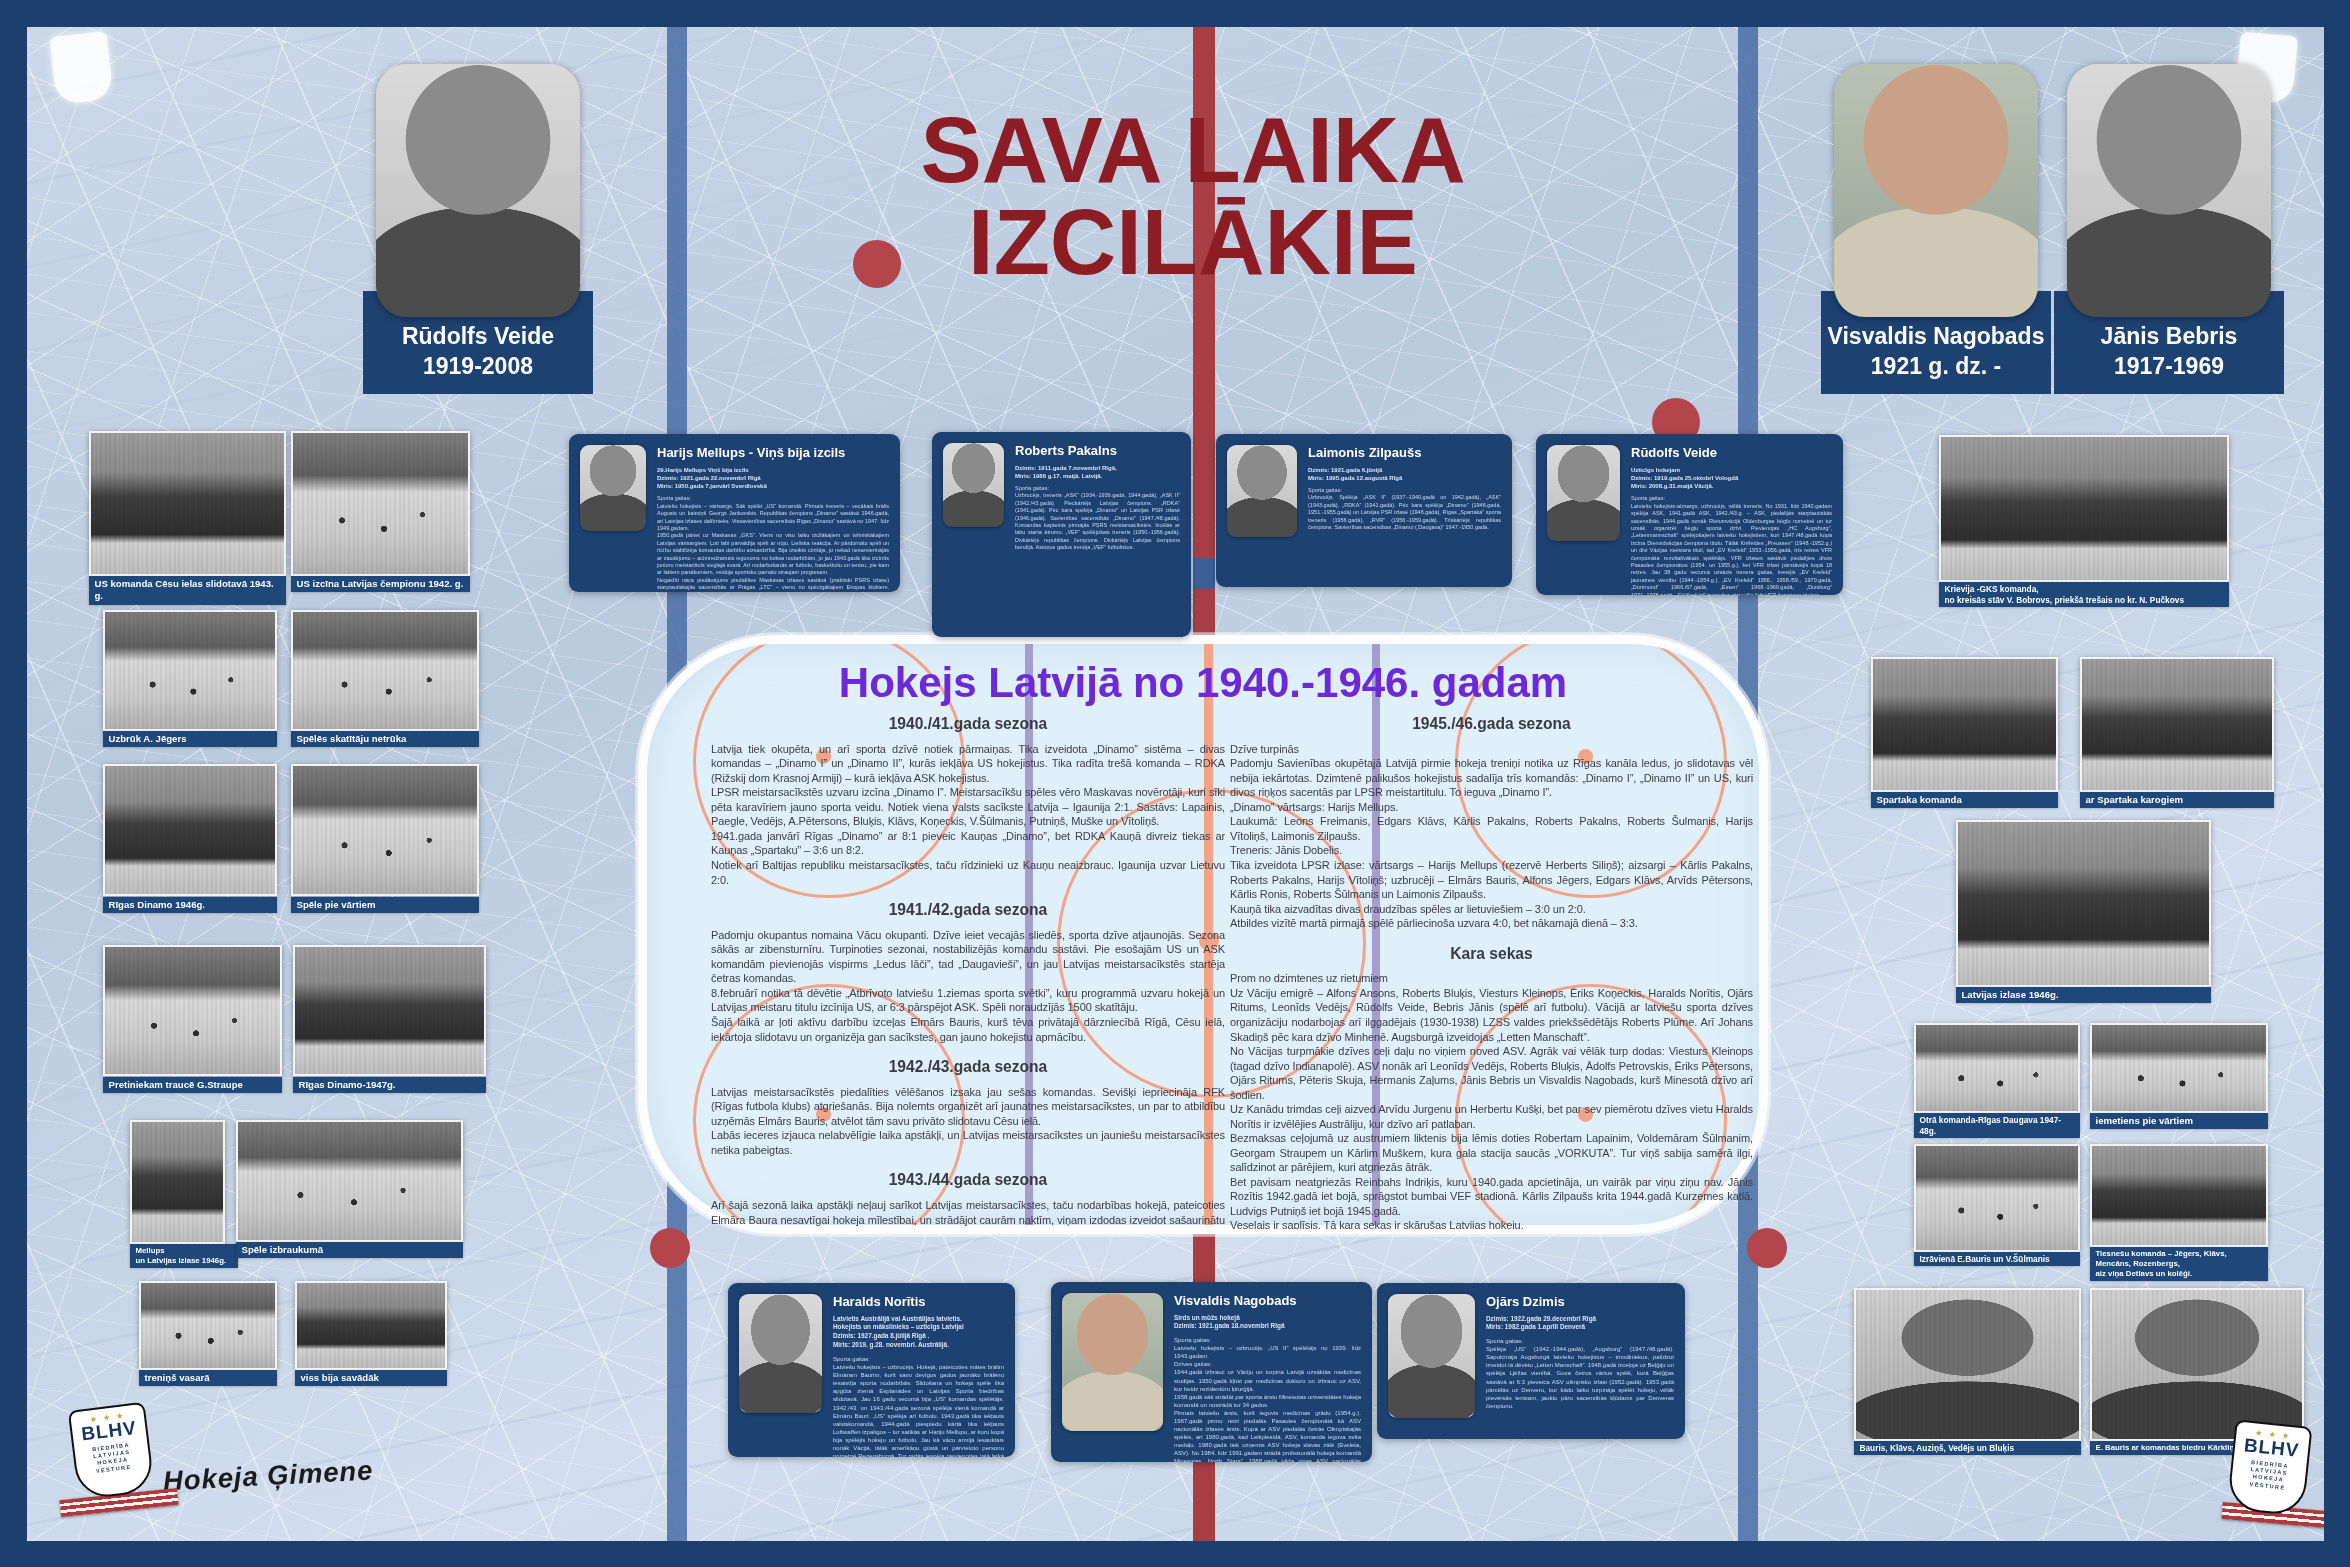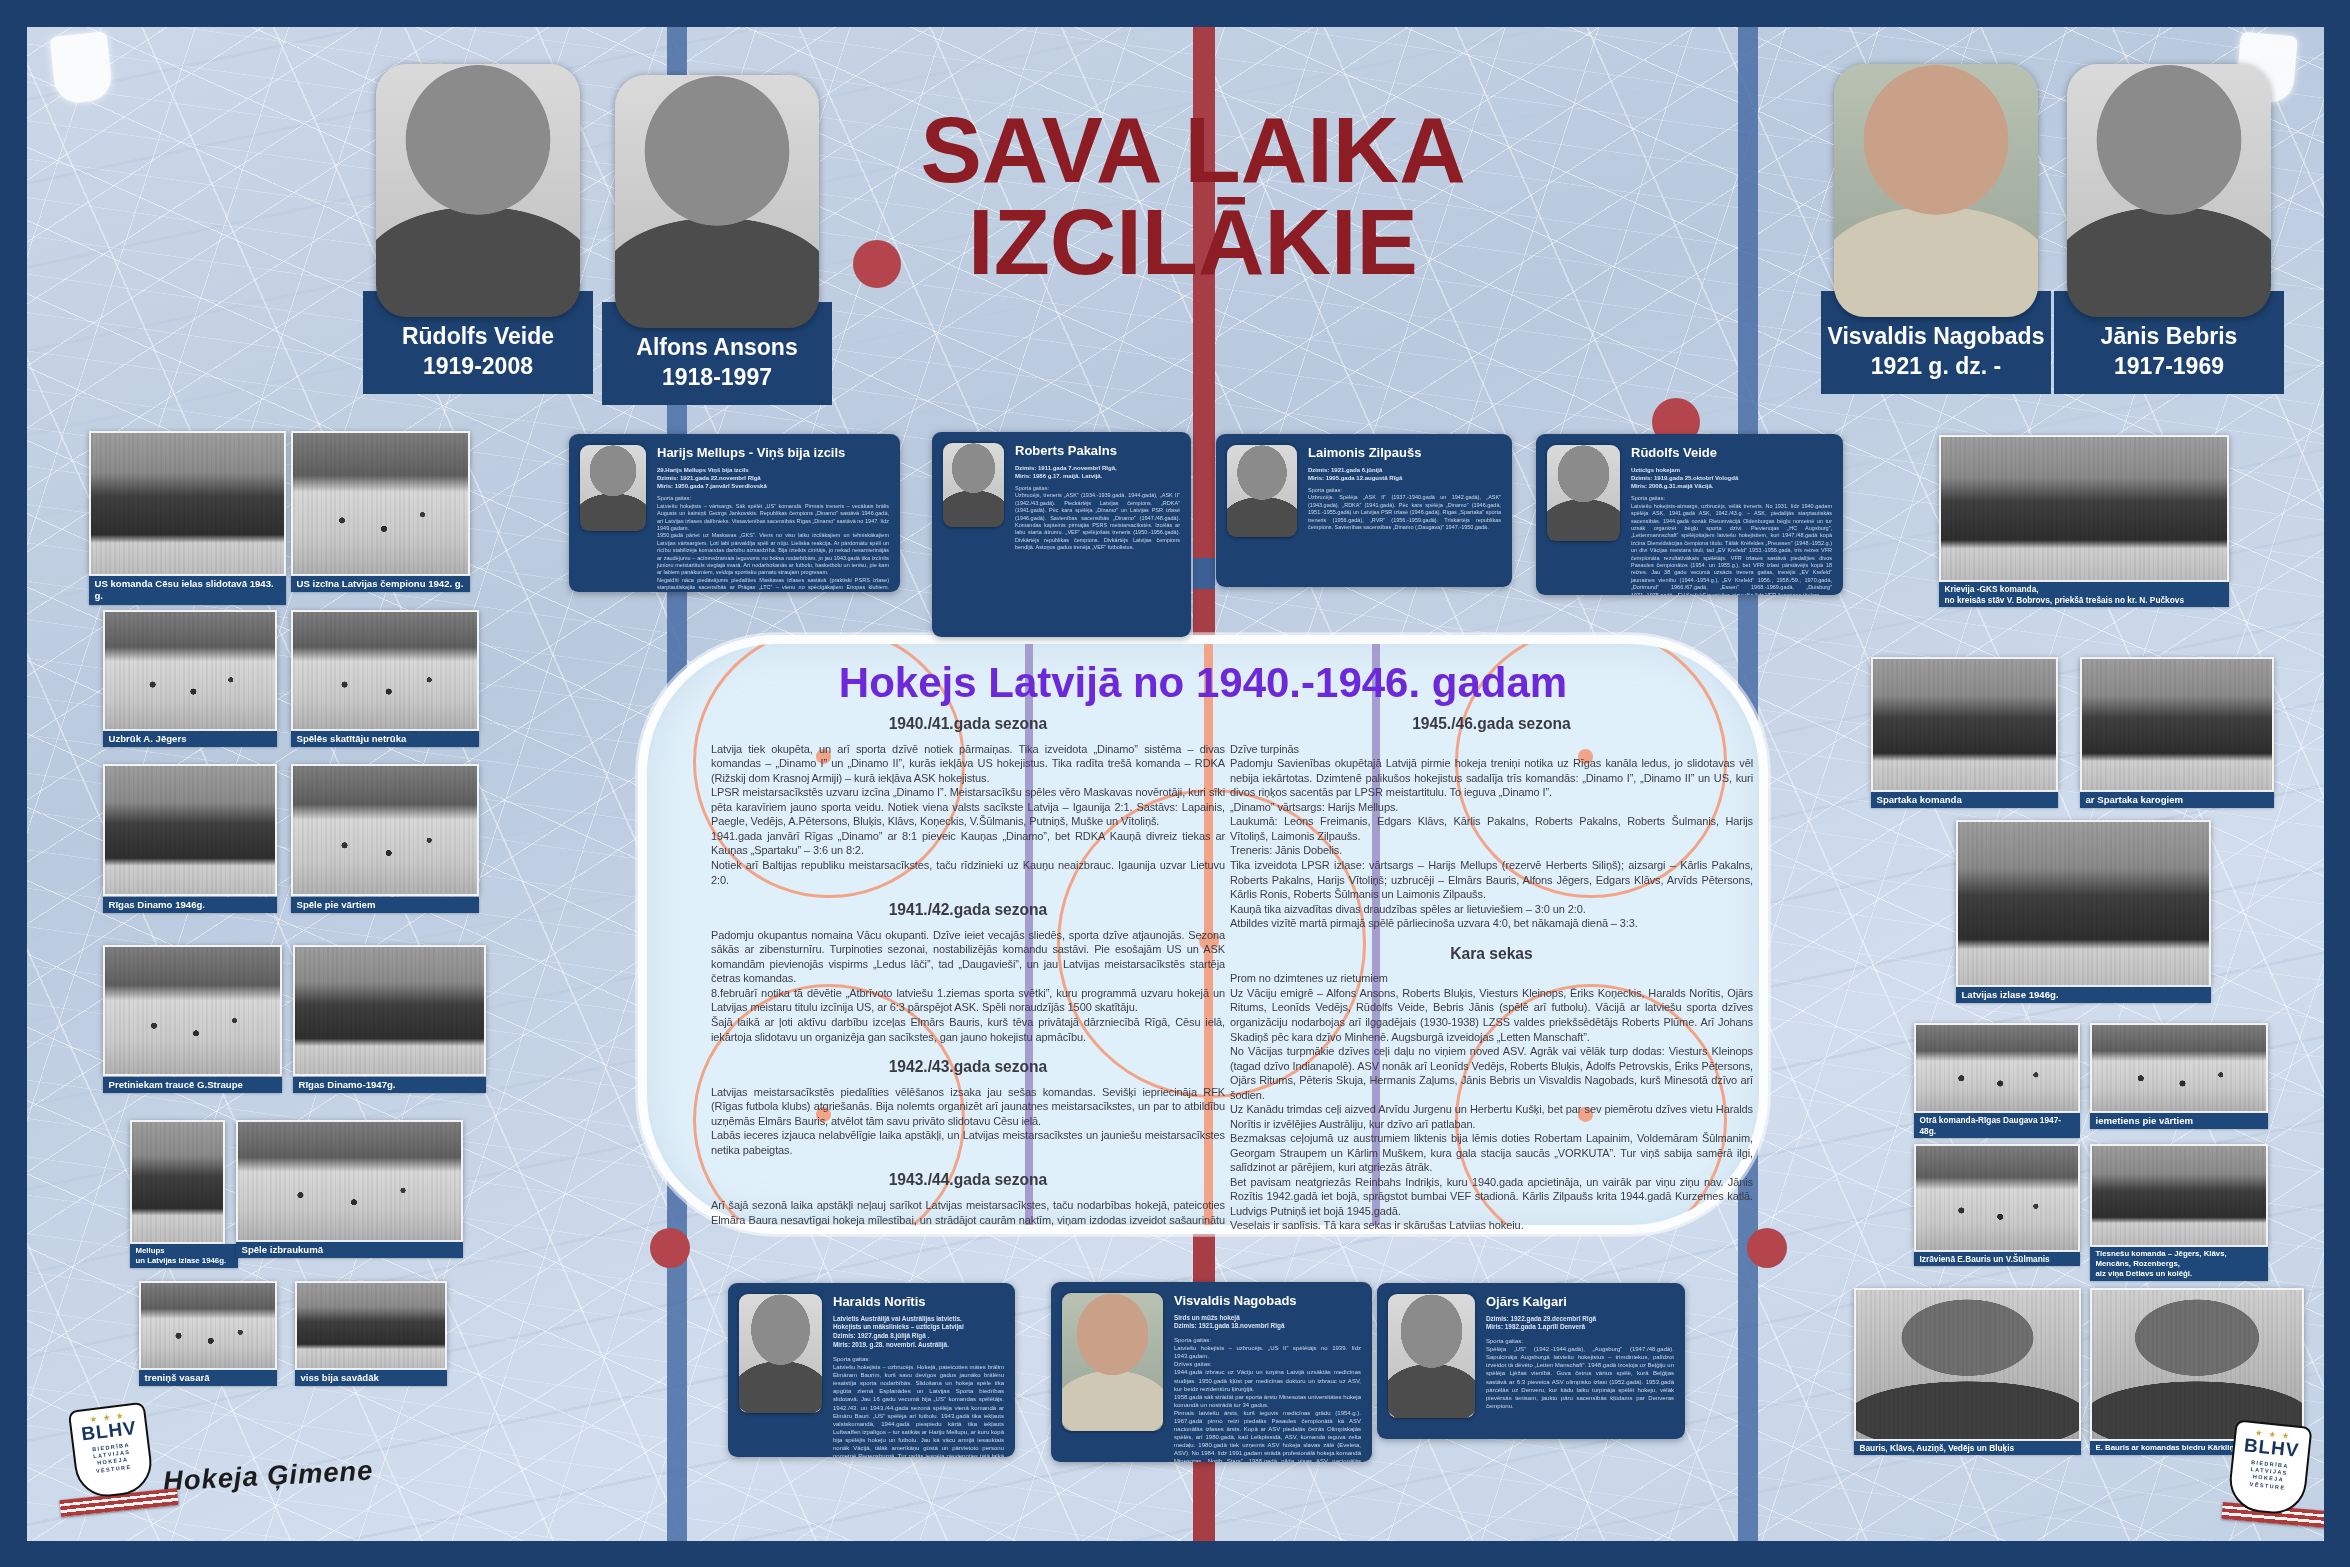--- a/index.html
+++ b/index.html
@@ -118,27 +118,20 @@
     <div>IZCILĀKIE</div>
   </div>
 
   <div class="pcard z3" style="left:336px;top:37px;">
     <div class="pimg bust"></div>
     <div class="plabel">
       <div>Rūdolfs Veide</div>
       <div>1919-2008</div>
     </div>
   </div>
-  <div class="pcard z3" style="left:575px;top:48px;">
-    <div class="pimg bust"></div>
-    <div class="plabel">
-      <div>Alfons Ansons</div>
-      <div>1918-1997</div>
-    </div>
-  </div>
   <div class="pcard z3" style="left:1794px;top:37px;">
     <div class="pimg bust bust--color"></div>
     <div class="plabel">
       <div>Visvaldis Nagobads</div>
       <div>1921 g. dz. -</div>
     </div>
   </div>
   <div class="pcard z3" style="left:2027px;top:37px;">
     <div class="pimg bust"></div>
     <div class="plabel">
@@ -283,21 +276,21 @@
 Kopš 1998.gada ir IIHF Medicīnas komitejas biedrs, dopinga kontroles komisijas uzraugs.
 2011.gada 18.novembrī Latvijā piešķirts Trīs Zvaigžņu ordenis par nopelniem sporta medicīnā, bet 19.novembrī saņem Latvijas Olimpiskās komitejas Goda zīmi par nopelniem olimpiskajā kustībā.
 2003.gada maijā IIHF slavas zālē Šveicē saņem Paul Loicq balvu, ko piešķir par īpašiem sasniegumiem hokeja atbalstīšanā un attīstībā pasaulē.
 Turpmākos gadus dr.Nagobads aktīvi darbojas IIHF rīkotajās sacensībās un citos pasākumos.
 2010.gada 9.septembrī svinīgā ceremonijā viņš tiek uzņemts Minesotas Universitātes „M kluba” slavas zālē. 2010.gada oktobrī viņš atkārtoti (jau 1988.g.) tika uzņemts ASV hokeja slavas zālē, tādējādi izrādot cieņu par latvieša Visvalža Nagobada ieguldījumu un uzticību hokejam.</div>
     </div>
   </div>
   <div class="bio bio--bottom z3" style="left:1350px;top:1256px;width:308px;height:156px;">
     <div class="bio-photo bust" style="width:87px;height:124px;"></div>
     <div class="bio-text">
-      <div class="bio-title">Ojārs Kalgari</div>
+      <div class="bio-title">Ojārs Dzimis</div>
       <div class="bio-meta">Dzimis: 1922.gada 29.decembrī Rīgā
 Miris: 1982.gada 1.aprīlī Denverā</div>
       <div class="bio-body">Sporta gaitas:
 Spēlēja „US” (1942.-1944.gadā), „Augsburg” (1947./48.gadā). Sapulcināja Augsburgā latviešu hokejistus – trimdiniekus, palīdzot izveidot tā dēvēto „Letten Manschaft”. 1948.gadā izceļoja uz Beļģiju un spēlēja Ljēžas vienībā. Guva četrus vārtus spēlē, kurā Beļģijas sastāvā ar 6:3 pieveica ASV olimpisko izlasi (1952.gadā). 1953.gadā pārcēlās uz Denveru, kur kādu laiku turpināja spēlēt hokeju, vēlāk pievērsās tenisam, jaukto pāru sacensībās kļūdams par Denveras čempionu.</div>
     </div>
   </div>
 
   <div class="photo ph2 z3" style="left:62px;top:404px;width:197px;height:145px;"></div>
   <div class="cap z3" style="left:62px;top:549px;width:197px;">US komanda Cēsu ielas slidotavā 1943. g.</div>
   <div class="photo ph1 z3" style="left:264px;top:404px;width:179px;height:145px;"></div>

